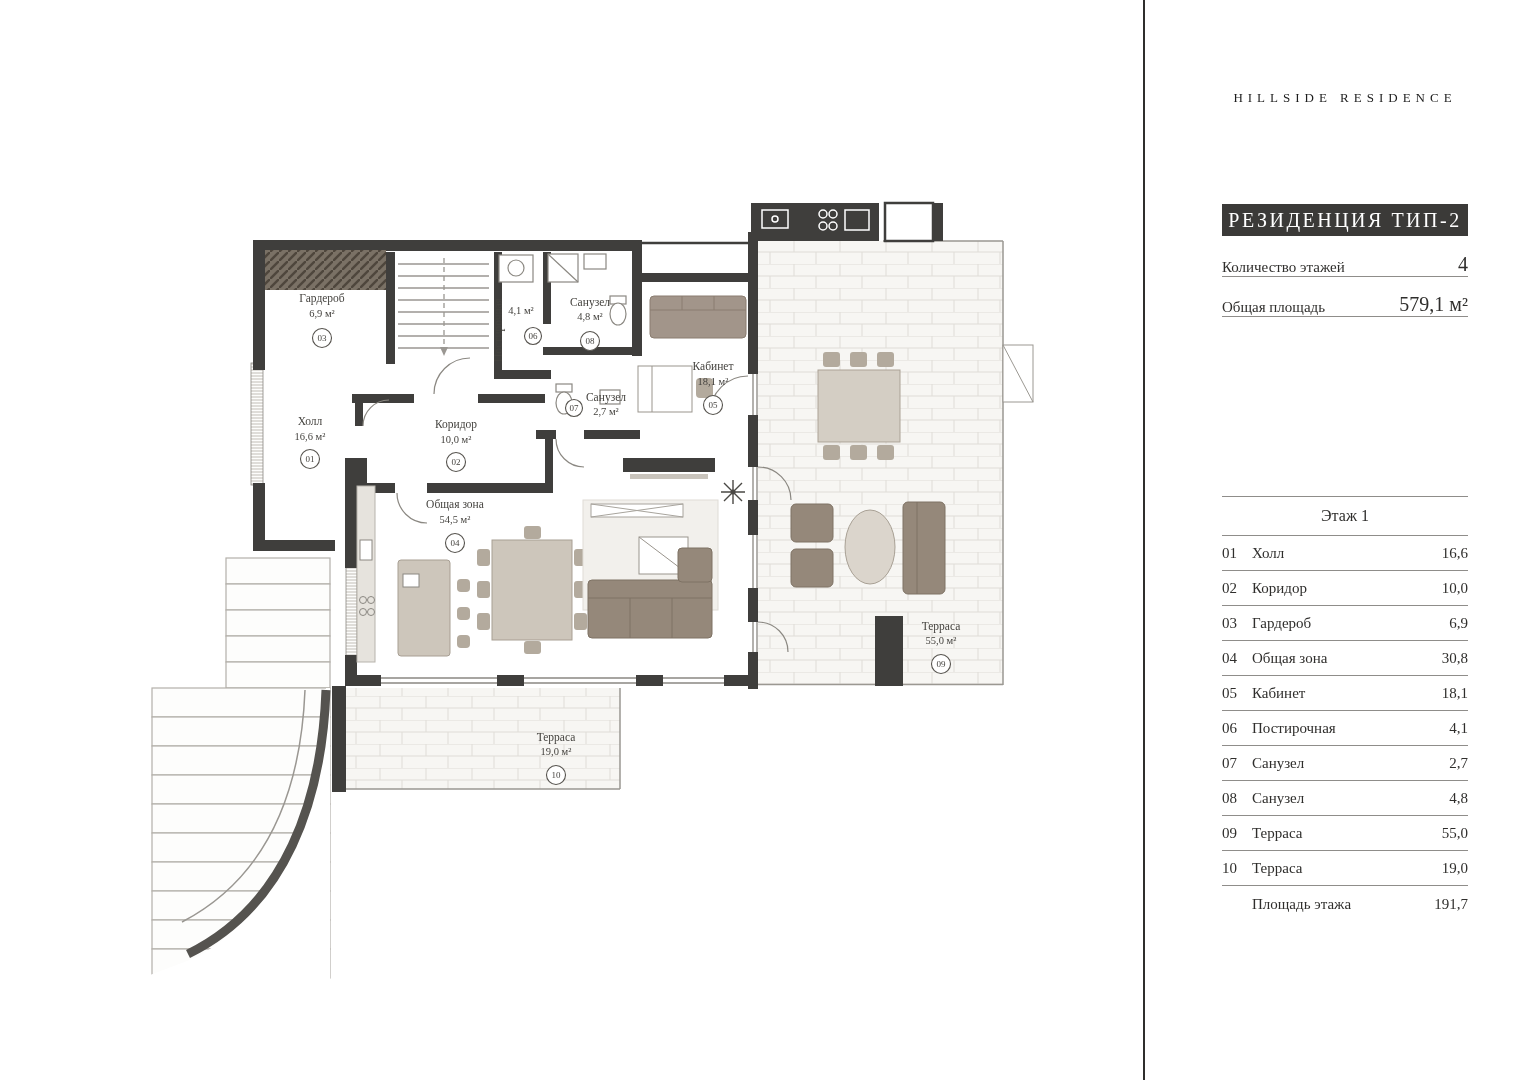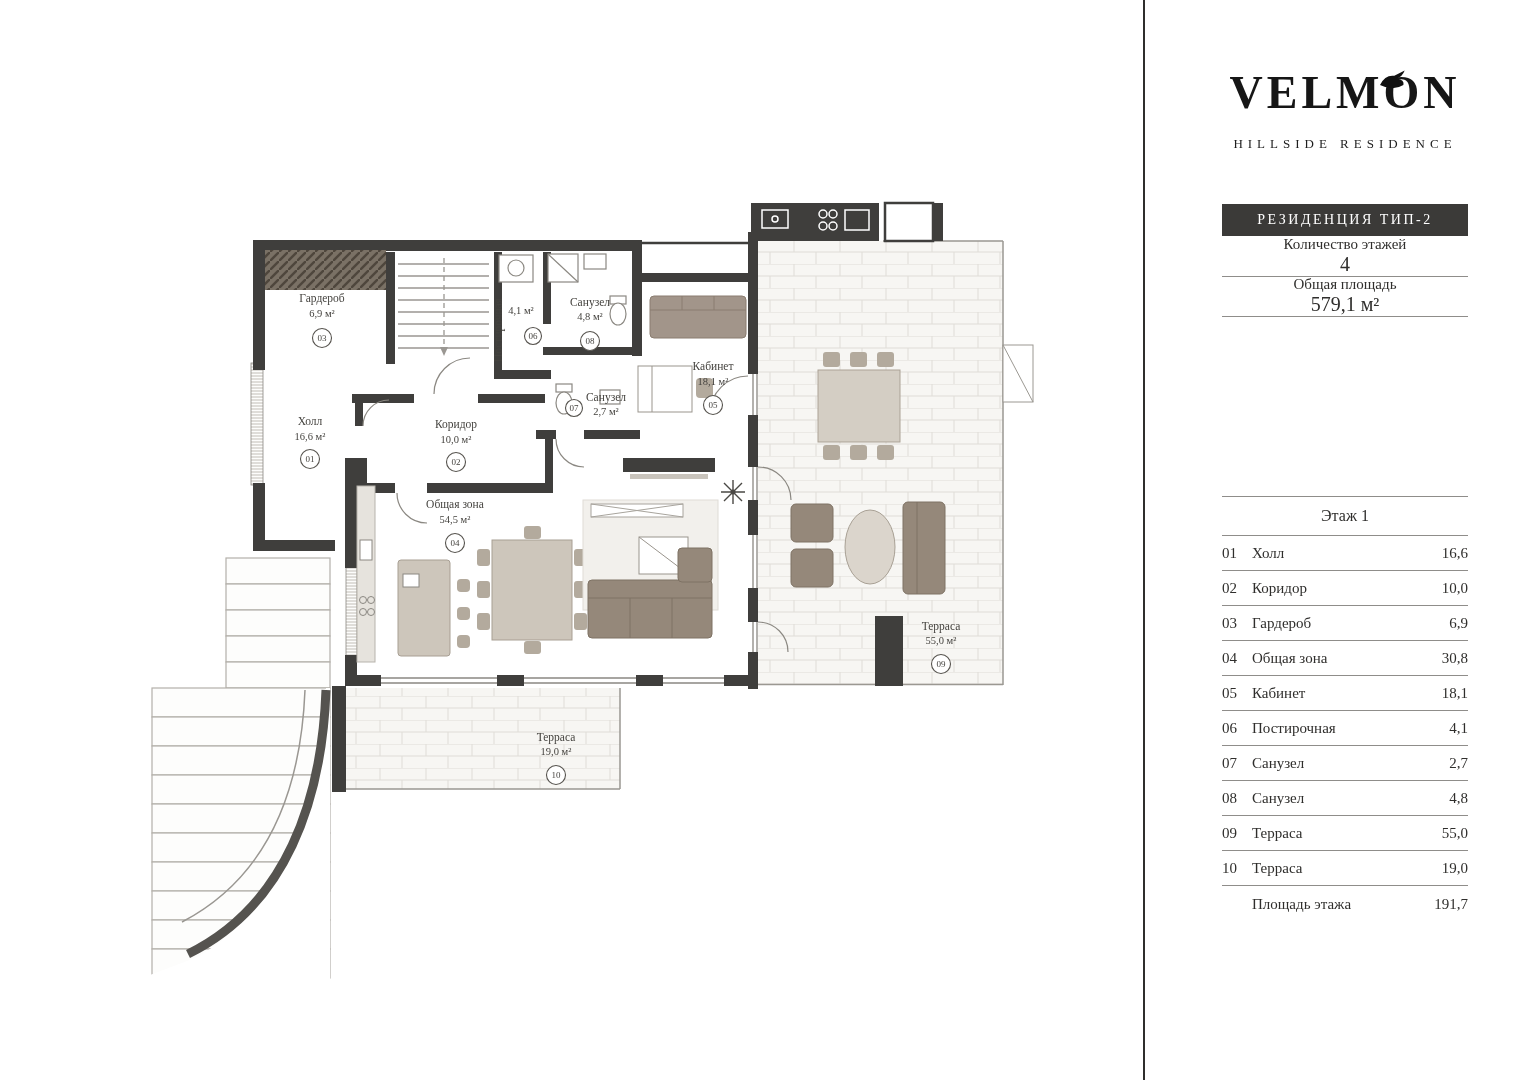--- a/index.html
+++ b/index.html
@@ -10,25 +10,25 @@
   .divider{position:absolute;left:1143px;top:0;width:2px;height:1080px;background:#2f2e2c;}
 
   
   .logo{position:absolute;left:1180px;top:70px;width:330px;text-align:center;}
   .logo-word{position:relative;display:inline-block;font-size:46px;font-weight:bold;letter-spacing:4px;color:#161616;line-height:1;}
   .bird{position:absolute;left:64%;top:-2px;width:32px;height:26px;fill:#111;}
   .tagline{margin-top:20px;font-size:13px;letter-spacing:5px;color:#1d1d1d;}
 
   .panel-title{
     position:absolute;left:1222px;top:204px;width:246px;height:32px;background:#3b3a38;color:#fff;
-    display:flex;align-items:center;justify-content:center;font-size:14px;letter-spacing:2.5px;
+    display:flex;align-items:center;justify-content:center;font-size:20px;letter-spacing:2.5px;
   }
   .spec-row{
     position:absolute;left:1222px;width:246px;height:40px;border-bottom:1px solid #8f8d8a;
-    display:flex;align-items:center;justify-content:space-between;flex-direction:column;
+    display:flex;align-items:flex-end;justify-content:space-between;
   }
   .spec-label{font-size:15px;}
   .spec-value{font-size:20px;}
 
   .ftable{position:absolute;left:1222px;top:496px;width:246px;border-top:1px solid #8f8d8a;}
   .table-title{height:38px;border-bottom:1px solid #8f8d8a;display:flex;align-items:center;justify-content:center;font-size:16px;}
   .trow{height:34px;border-bottom:1px solid #8f8d8a;display:flex;align-items:center;font-size:15px;}
   .tnum{width:30px;}
   .tname{flex:1;}
   .trow-total{height:36px;display:flex;align-items:center;font-size:15px;padding-left:30px;}
@@ -311,26 +311,20 @@
     <text class="rname" text-anchor="middle" x="556" y="741">Терраса</text>
     <text class="rarea" text-anchor="middle" x="556" y="755">19,0 м²</text>
     <circle class="rnum-c" cx="556" cy="775" r="9.5"></circle>
     <text class="rnum" text-anchor="middle" x="556" y="778">10</text>
   </g>
 </svg>
 
 <div class="divider"></div>
 
 <div class="logo">
-  <div class="logo-word">
-    <span>VELMON</span>
-    <svg class="bird" viewBox="0 0 24 20">
-      <path d="M2 13 Q6 5 13 6 L21 2 Q19 7 15 8 Q21 9 20 13 Q12 18 2 13 Z"></path>
-    </svg>
-  </div>
   <div class="tagline">HILLSIDE RESIDENCE</div>
 </div>
 
 <div class="panel-title">РЕЗИДЕНЦИЯ ТИП-2</div>
 
 <div class="spec-row" style="top:236px;">
   <span class="spec-label">Количество этажей</span>
   <span class="spec-value">4</span>
 </div>
 <div class="spec-row" style="top:276px;">

